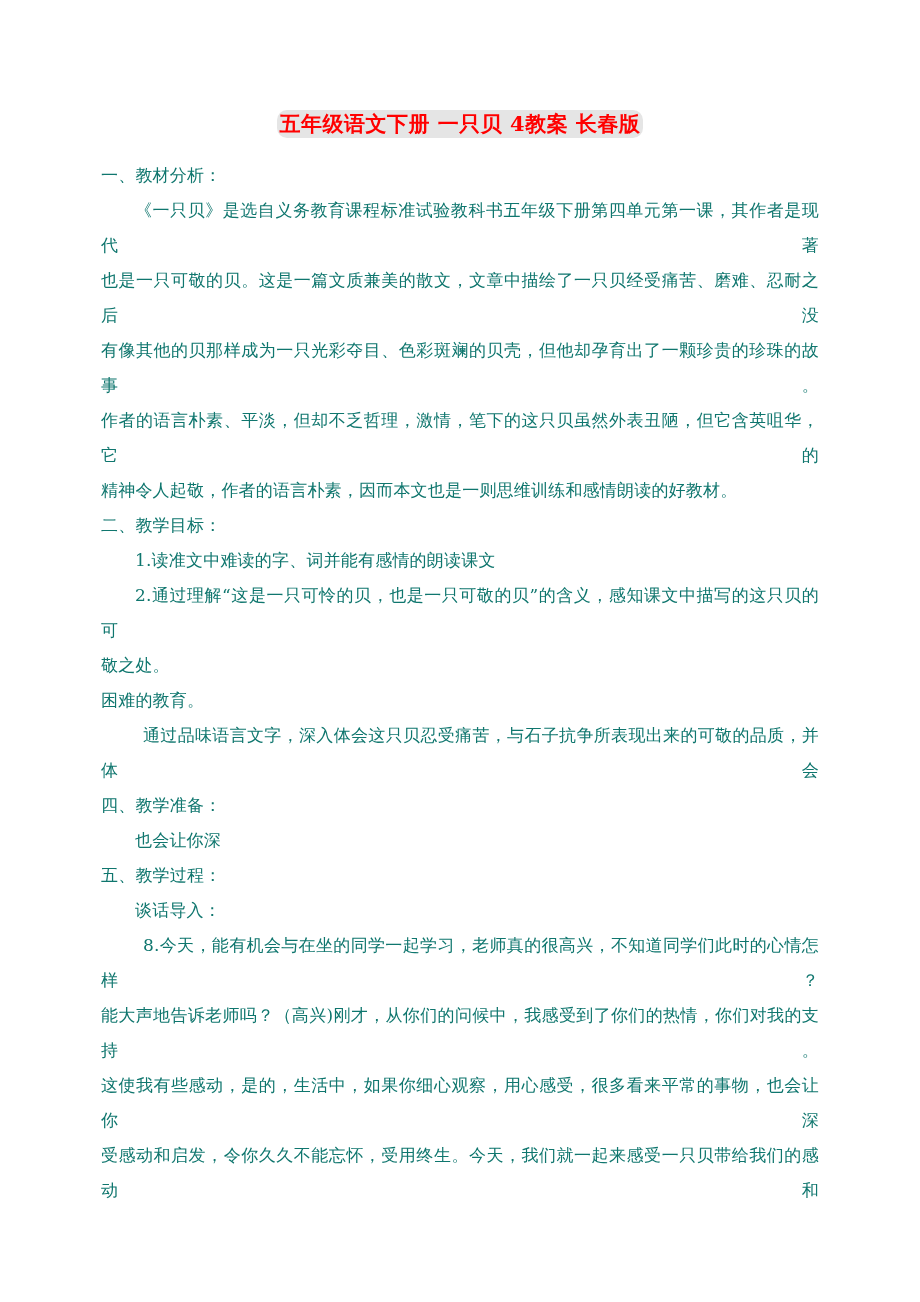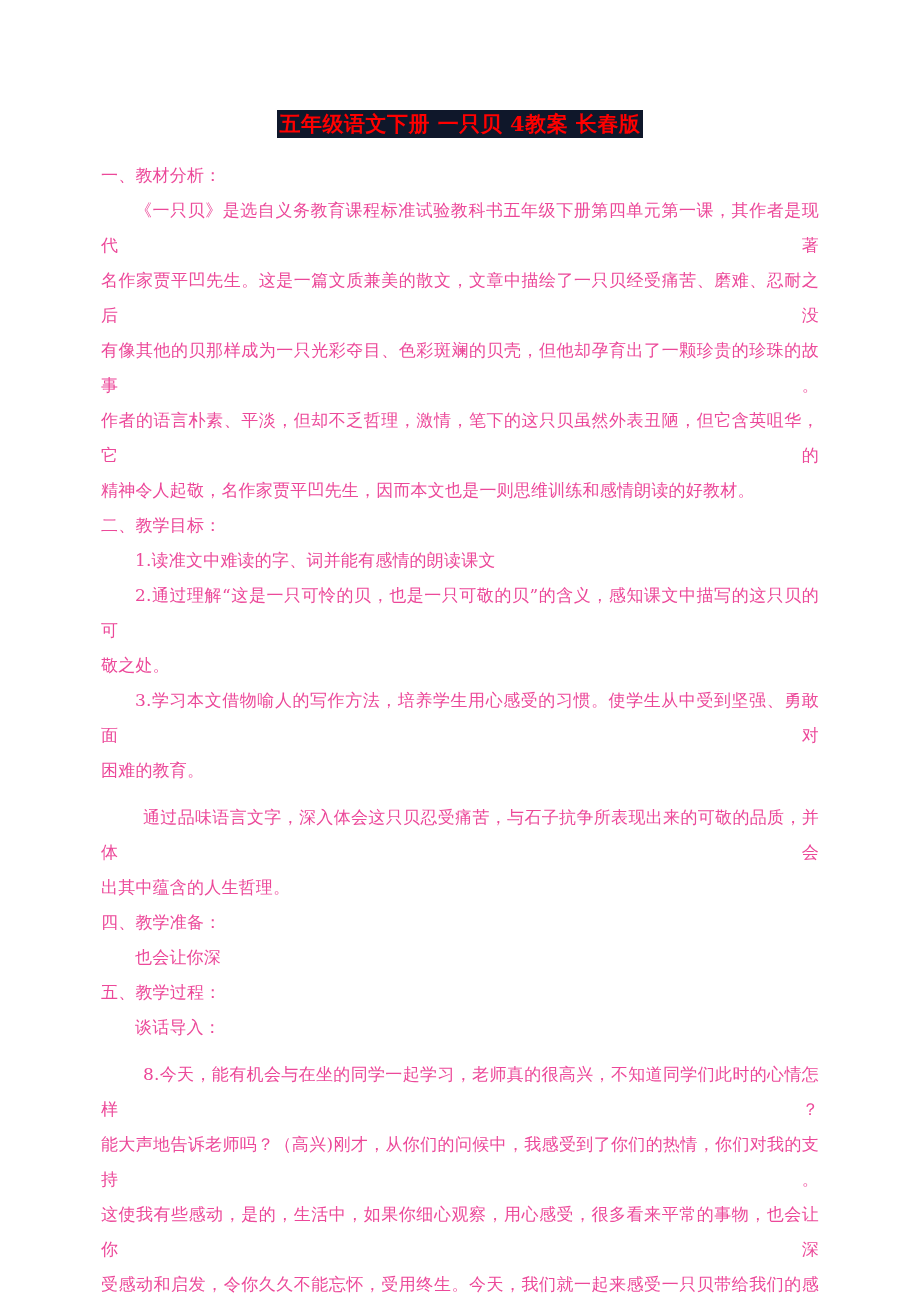--- a/index.html
+++ b/index.html
@@ -27,72 +27,71 @@
   .title-line {
     text-align: center;
     margin: 0 0 18px 0;
     padding: 0;
     line-height: 30px;
     height: 30px;
   }
   .title-text {
     display: inline-block;
     color: #ff0000;
-    background: #0f172a;
+    background: #e5e5e5;
     font-size: 21px;
     font-weight: bold;
     letter-spacing: 0.5px;
     line-height: 26px;
     padding: 1px 2px;
     white-space: pre;
+    border-radius: 10px;
   }
   p.line {
     margin: 0;
     padding: 0;
     font-size: 17px;
     line-height: 35px;
-    color: #ec4899;
+    color: #0f766e;
     text-align: justify;
     text-justify: inter-ideograph;
     letter-spacing: 0.2px;
     word-break: break-all;
     white-space: pre-wrap;
   }
   p.ind0  { text-indent: 0; }
   p.ind2  { text-indent: 34px; }
-  p.ind25 { text-indent: 42px; margin-top: 12px; }
+  p.ind25 { text-indent: 42px; }
   p.justify-full { text-align-last: justify; }
 </style>
 </head>
 <body>
 
 <div class="page">
 
   <div class="doc-body">
 
     <div class="title-line">
       <span class="title-text">五年级语文下册 一只贝 4教案 长春版</span>
     </div>
 
     <p class="line ind0">一、教材分析：</p>
     <p class="line ind2 justify-full">《一只贝》是选自义务教育课程标准试验教科书五年级下册第四单元第一课，其作者是现代著</p>
-    <p class="line ind0 justify-full">名作家贾平凹先生。这是一篇文质兼美的散文，文章中描绘了一只贝经受痛苦、磨难、忍耐之后没</p>
+    <p class="line ind0 justify-full">也是一只可敬的贝。这是一篇文质兼美的散文，文章中描绘了一只贝经受痛苦、磨难、忍耐之后没</p>
     <p class="line ind0 justify-full">有像其他的贝那样成为一只光彩夺目、色彩斑斓的贝壳，但他却孕育出了一颗珍贵的珍珠的故事。</p>
     <p class="line ind0 justify-full">作者的语言朴素、平淡，但却不乏哲理，激情，笔下的这只贝虽然外表丑陋，但它含英咀华，它的</p>
-    <p class="line ind0">精神令人起敬，名作家贾平凹先生，因而本文也是一则思维训练和感情朗读的好教材。</p>
+    <p class="line ind0">精神令人起敬，作者的语言朴素，因而本文也是一则思维训练和感情朗读的好教材。</p>
 
     <p class="line ind0">二、教学目标：</p>
     <p class="line ind2">1.读准文中难读的字、词并能有感情的朗读课文</p>
     <p class="line ind2 justify-full">2.通过理解“这是一只可怜的贝，也是一只可敬的贝”的含义，感知课文中描写的这只贝的可</p>
     <p class="line ind0">敬之处。</p>
-    <p class="line ind2 justify-full">3.学习本文借物喻人的写作方法，培养学生用心感受的习惯。使学生从中受到坚强、勇敢面对</p>
     <p class="line ind0">困难的教育。</p>
 
     <p class="line ind25 justify-full">通过品味语言文字，深入体会这只贝忍受痛苦，与石子抗争所表现出来的可敬的品质，并体会</p>
-    <p class="line ind0">出其中蕴含的人生哲理。</p>
 
     <p class="line ind0">四、教学准备：</p>
     <p class="line ind2">也会让你深</p>
 
     <p class="line ind0">五、教学过程：</p>
     <p class="line ind2">谈话导入：</p>
     <p class="line ind25 justify-full">8.今天，能有机会与在坐的同学一起学习，老师真的很高兴，不知道同学们此时的心情怎样？</p>
     <p class="line ind0 justify-full">能大声地告诉老师吗？（高兴)刚才，从你们的问候中，我感受到了你们的热情，你们对我的支持。</p>
     <p class="line ind0 justify-full">这使我有些感动，是的，生活中，如果你细心观察，用心感受，很多看来平常的事物，也会让你深</p>
     <p class="line ind0 justify-full">受感动和启发，令你久久不能忘怀，受用终生。今天，我们就一起来感受一只贝带给我们的感动和</p>

